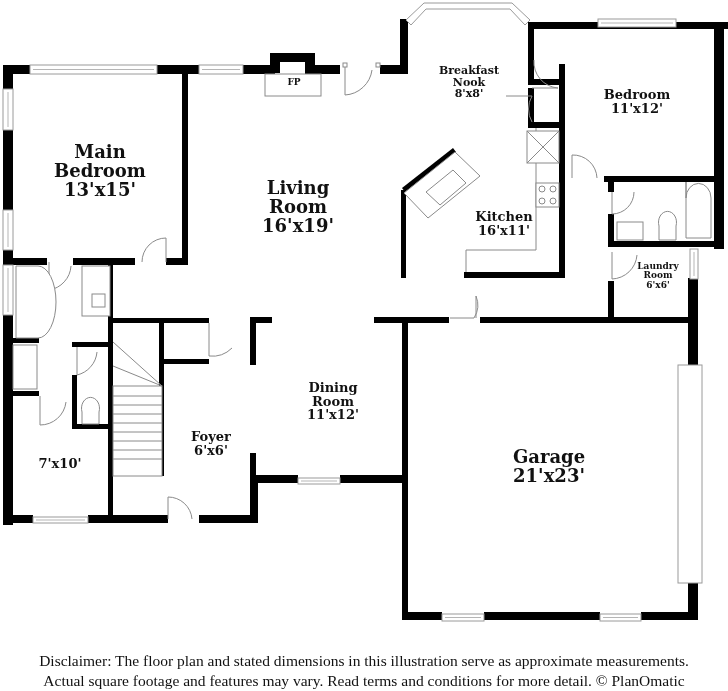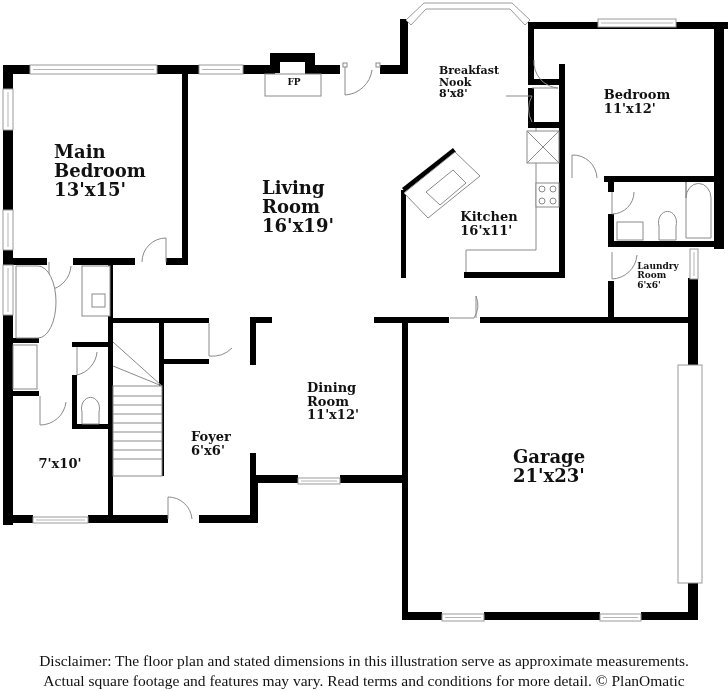--- a/index.html
+++ b/index.html
@@ -4,21 +4,21 @@
 <style>
   html, body { margin: 0; padding: 0; background: #ffffff; }
   body { width: 728px; height: 691px; position: relative; overflow: hidden; font-family: "DejaVu Serif", serif; }
   #plan { position: absolute; left: 0; top: 0; width: 728px; height: 691px; }
   .wall { fill: #000000; }
   .win { fill: #ffffff; stroke: #9a9a9a; stroke-width: 1; }
   .winline { stroke: #b5b5b5; stroke-width: 1; }
   .fix { fill: #ffffff; stroke: #8a8a8a; stroke-width: 1; }
   .thin { fill: none; stroke: #8a8a8a; stroke-width: 1; }
   .door { fill: none; stroke: #8a8a8a; stroke-width: 1; }
-  .room-label { position: absolute; text-align: left; font-family: "DejaVu Serif", serif; font-weight: bold; color: #111111; line-height: 1.05; transform: translateX(-50%); white-space: nowrap; }
+  .room-label { position: absolute; text-align: center; font-family: "DejaVu Serif", serif; font-weight: bold; color: #111111; line-height: 1.05; transform: translateX(-50%); white-space: nowrap; }
   .lbl-lg { font-size: 18px; }
   .lbl-md { font-size: 13px; }
   .lbl-sm { font-size: 11px; }
   .lbl-xs { font-size: 9px; }
   .disclaimer { position: absolute; left: 0; width: 728px; text-align: center; font-family: "Liberation Serif", serif; font-size: 15.5px; color: #111111; line-height: 20px; }
 </style>
 </head>
 <body>
 
 <svg id="plan" viewBox="0 0 728 691">
@@ -211,21 +211,21 @@
 </div>
 <div class="room-label lbl-sm" style="left:469px;top:65px;">
   <div style="white-space:pre-line;">Breakfast
 Nook</div>
   <div>8'x8'</div>
 </div>
 <div class="room-label lbl-md" style="left:637px;top:88px;">
   <div>Bedroom</div>
   <div>11'x12'</div>
 </div>
-<div class="room-label lbl-md" style="left:489px;top:210px;">
+<div class="room-label lbl-md" style="left:504px;top:210px;">
   <div>Kitchen</div>
   <div>16'x11'</div>
 </div>
 <div class="room-label lbl-xs" style="left:658px;top:262px;">
   <div style="white-space:pre-line;">Laundry
 Room</div>
   <div>6'x6'</div>
 </div>
 <div class="room-label lbl-md" style="left:333px;top:381px;">
   <div style="white-space:pre-line;">Dining

